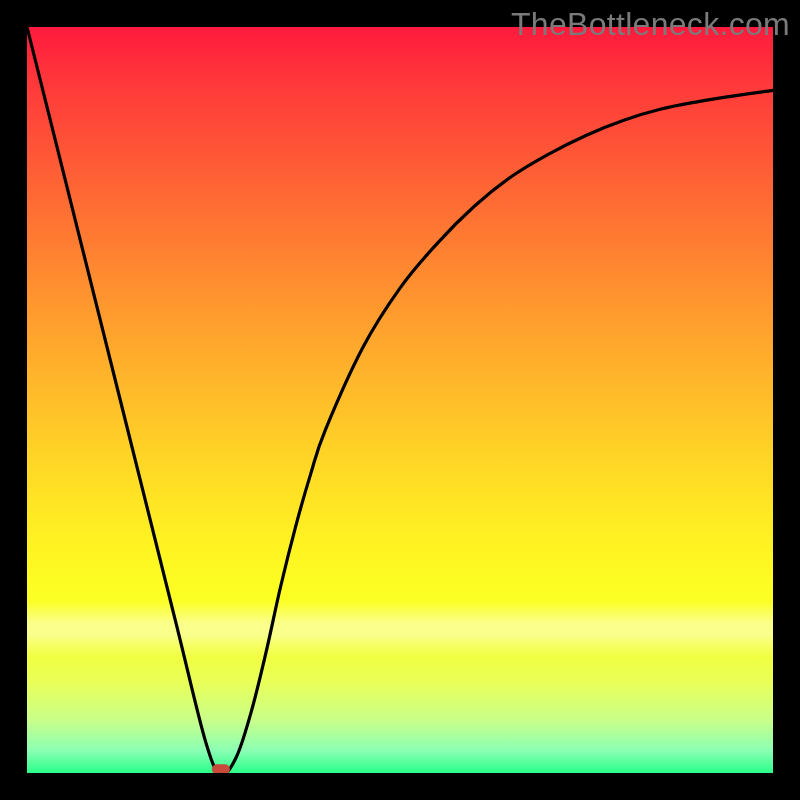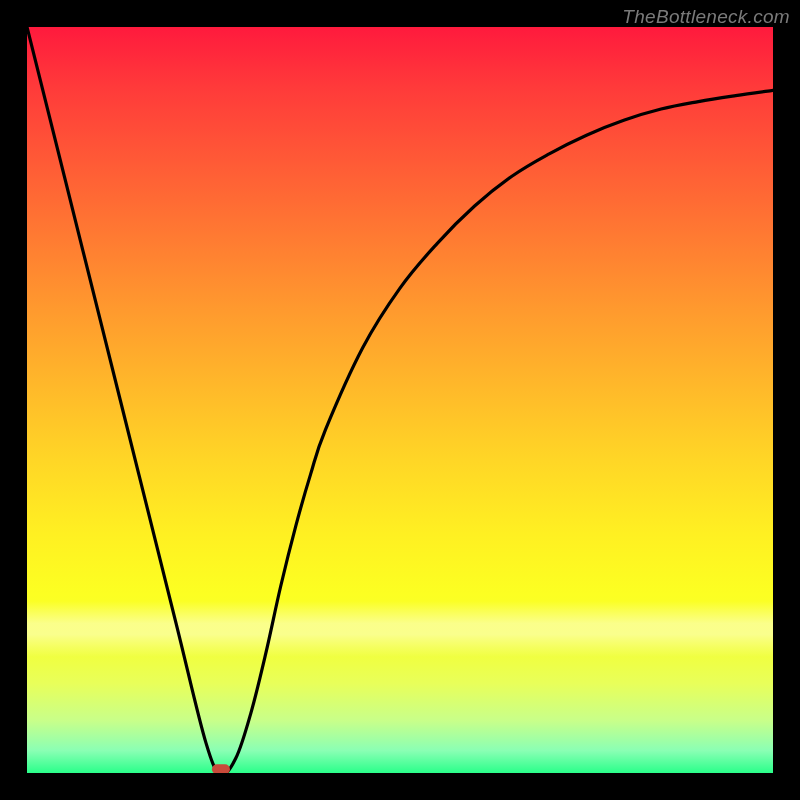--- a/index.html
+++ b/index.html
@@ -57,23 +57,22 @@
   svg.curve {
     position: absolute;
     left: 0; top: 0;
     width: 746px; height: 746px;
   }
   .watermark {
     position: absolute;
     top: 6px;
     right: 10px;
     color: #7a7a7a;
-    font-size: 19px;
+    font-size: 32px;
     letter-spacing: 0.3px;
-    font-style: italic;
   }
 </style>
 </head>
 <body>
 
 <div class="frame">
   <div class="gradient"></div>
   <div class="pale-band"></div>
 
   <svg class="curve" viewBox="0 0 746 746" preserveAspectRatio="none">

